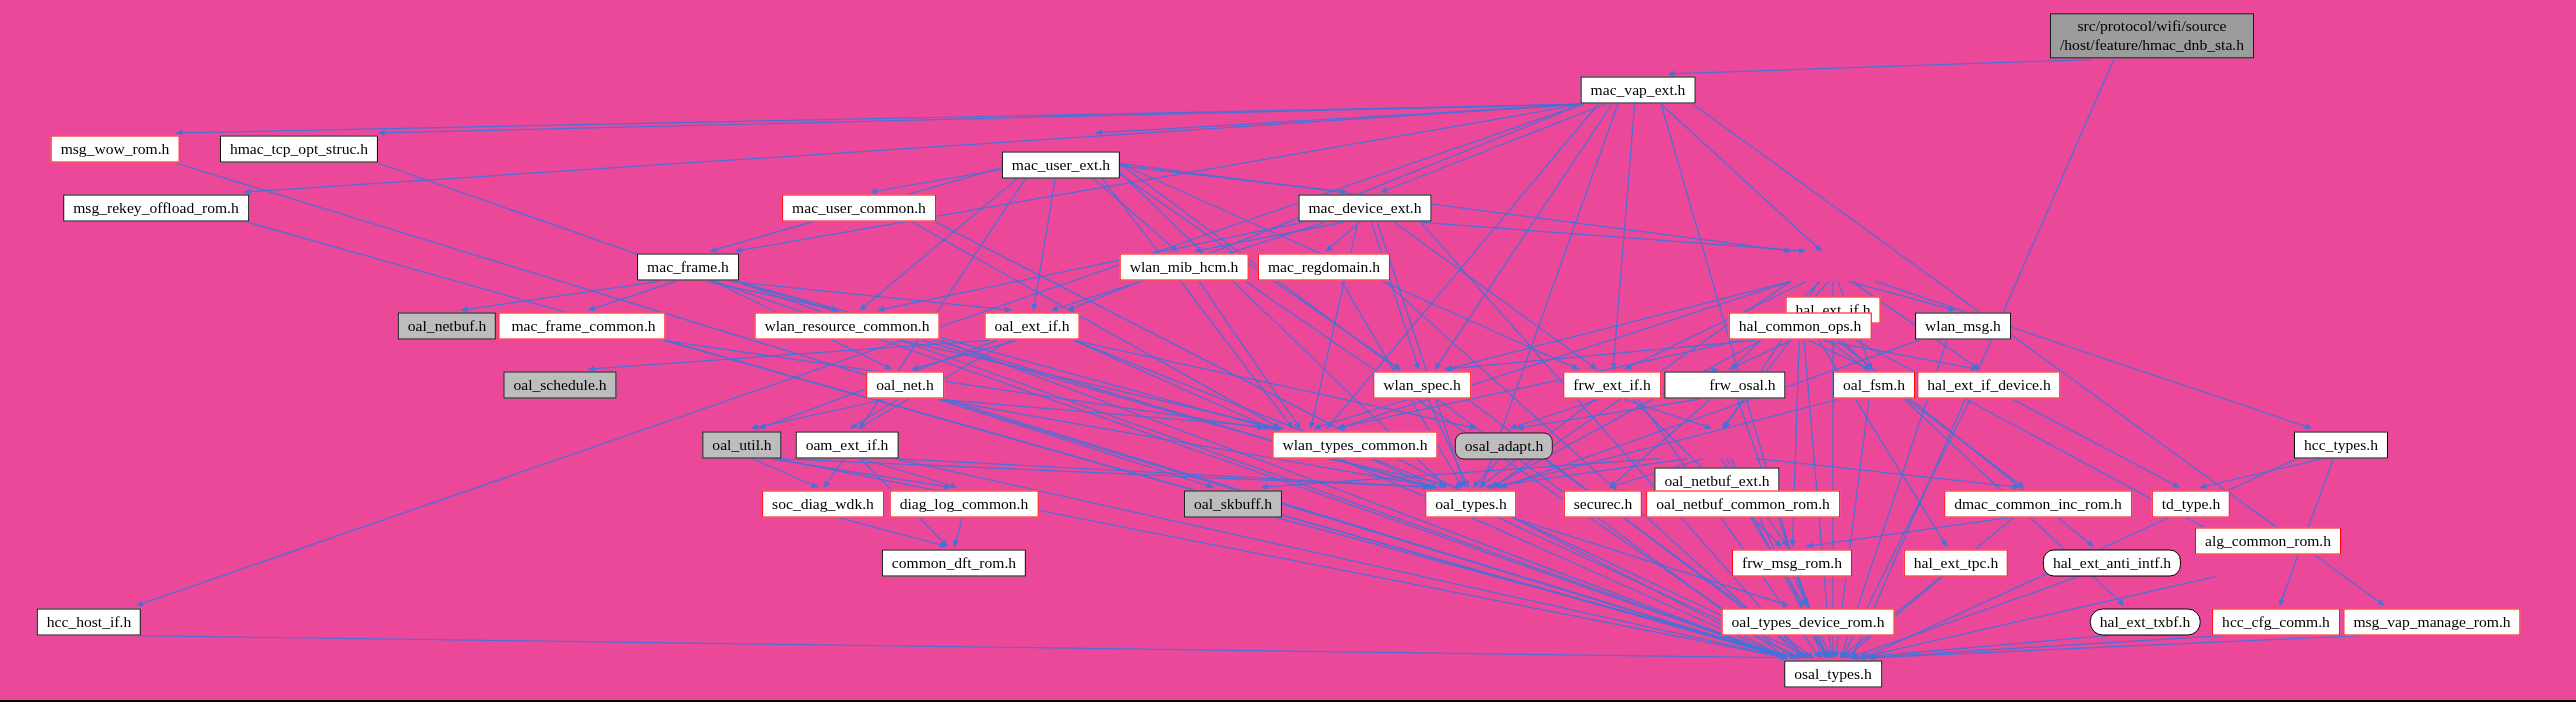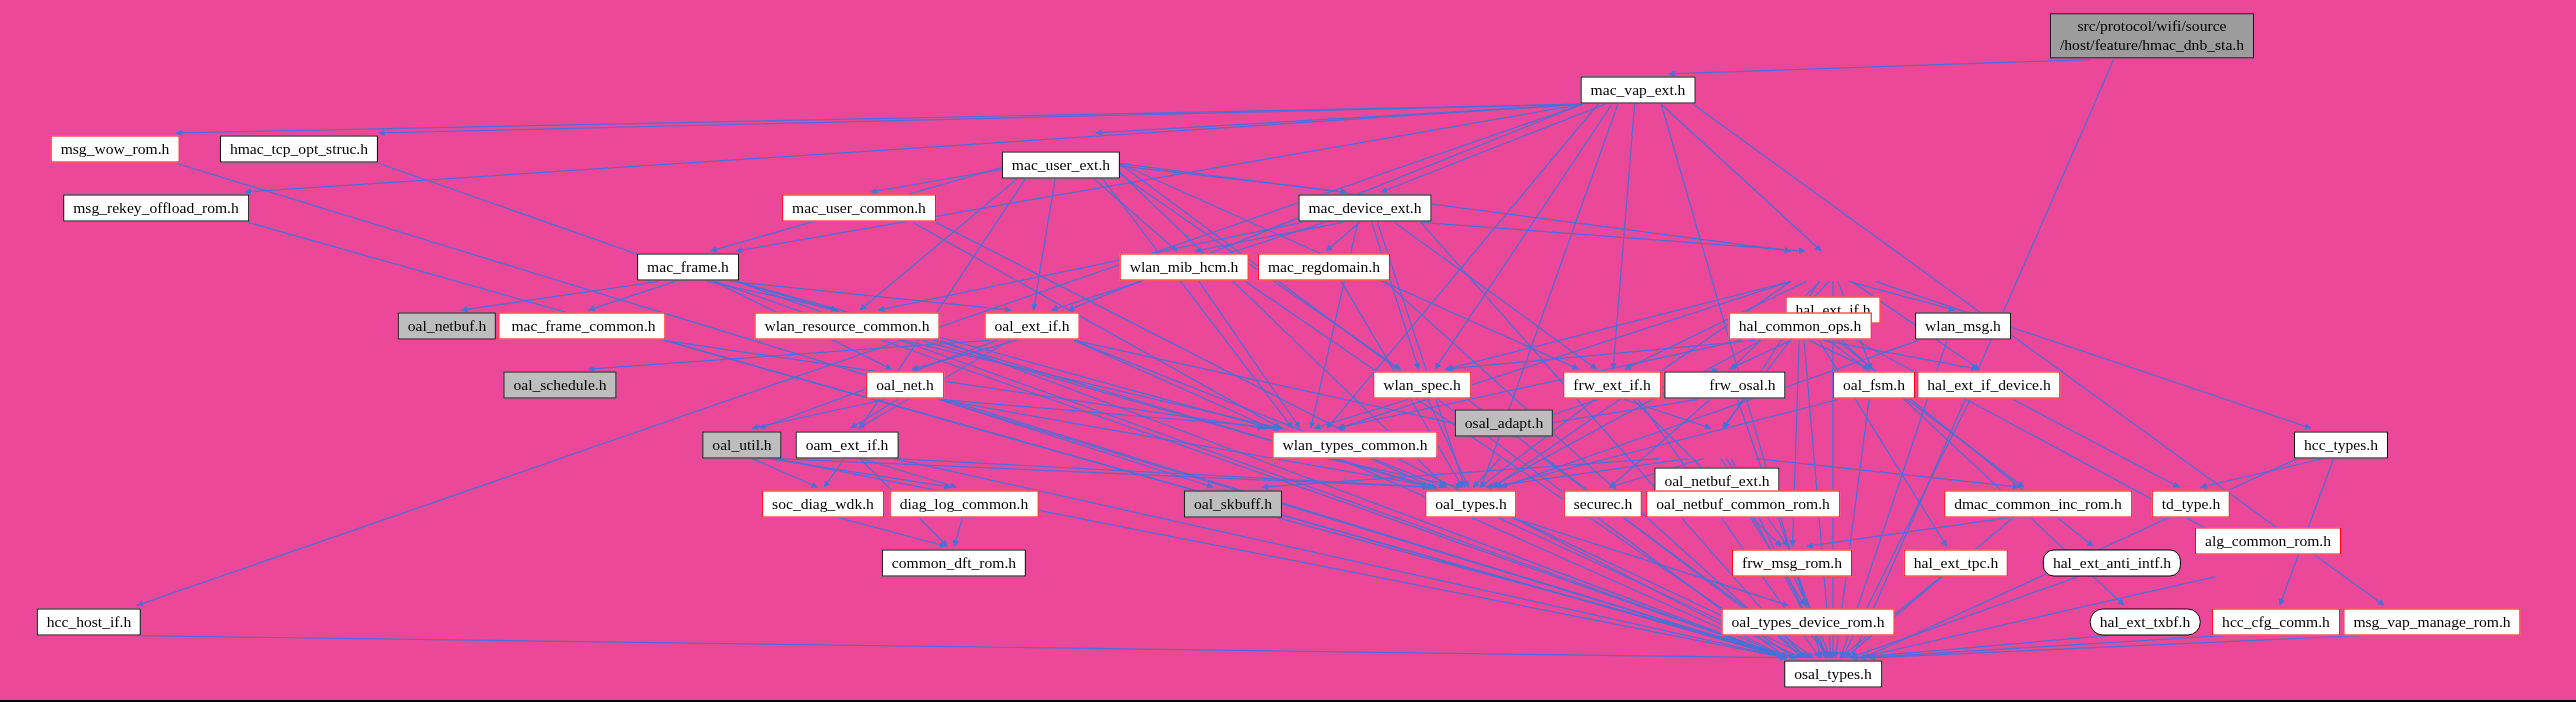--- a/index.html
+++ b/index.html
@@ -237,21 +237,21 @@
     <div class="node gray" style="left: 560px; top: 385px;">oal_schedule.h</div>
     <div class="node red" style="left: 905px; top: 385px;">oal_net.h</div>
     <div class="node red" style="left: 1422px; top: 385px;">wlan_spec.h</div>
     <div class="node red" style="left: 1612px; top: 385px;">frw_ext_if.h</div>
     <div class="node plain" style="left: 1725px; top: 385px; padding-left: 44px;">frw_osal.h</div>
     <div class="node red" style="left: 1874px; top: 385px;">oal_fsm.h</div>
     <div class="node red" style="left: 1989px; top: 385px;">hal_ext_if_device.h</div>
     <div class="node gray" style="left: 742px; top: 445px;">oal_util.h</div>
     <div class="node plain" style="left: 847px; top: 445px;">oam_ext_if.h</div>
     <div class="node red" style="left: 1307px; top: 445px; margin-left: 48px;">wlan_types_common.h</div>
-    <div class="node gray" style="left: 1504px; top: 423px;">osal_adapt.h</div>
+    <div class="node gray" style="left: 1504px; top: 446px; border-radius: 9px;">osal_adapt.h</div>
     <div class="node plain" style="left: 1717px; top: 445px; margin-top: 36px;">oal_netbuf_ext.h</div>
     <div class="node plain" style="left: 2341px; top: 445px;">hcc_types.h</div>
     <div class="node red" style="left: 823px; top: 504px;">soc_diag_wdk.h</div>
     <div class="node red" style="left: 964px; top: 504px;">diag_log_common.h</div>
     <div class="node gray" style="left: 1233px; top: 504px;">oal_skbuff.h</div>
     <div class="node red" style="left: 1471px; top: 504px;">oal_types.h</div>
     <div class="node red" style="left: 1603px; top: 504px;">securec.h</div>
     <div class="node red" style="left: 1743px; top: 504px;">oal_netbuf_common_rom.h</div>
     <div class="node red" style="left: 2038px; top: 504px;">dmac_common_inc_rom.h</div>
     <div class="node red" style="left: 2191px; top: 504px;">td_type.h</div>

